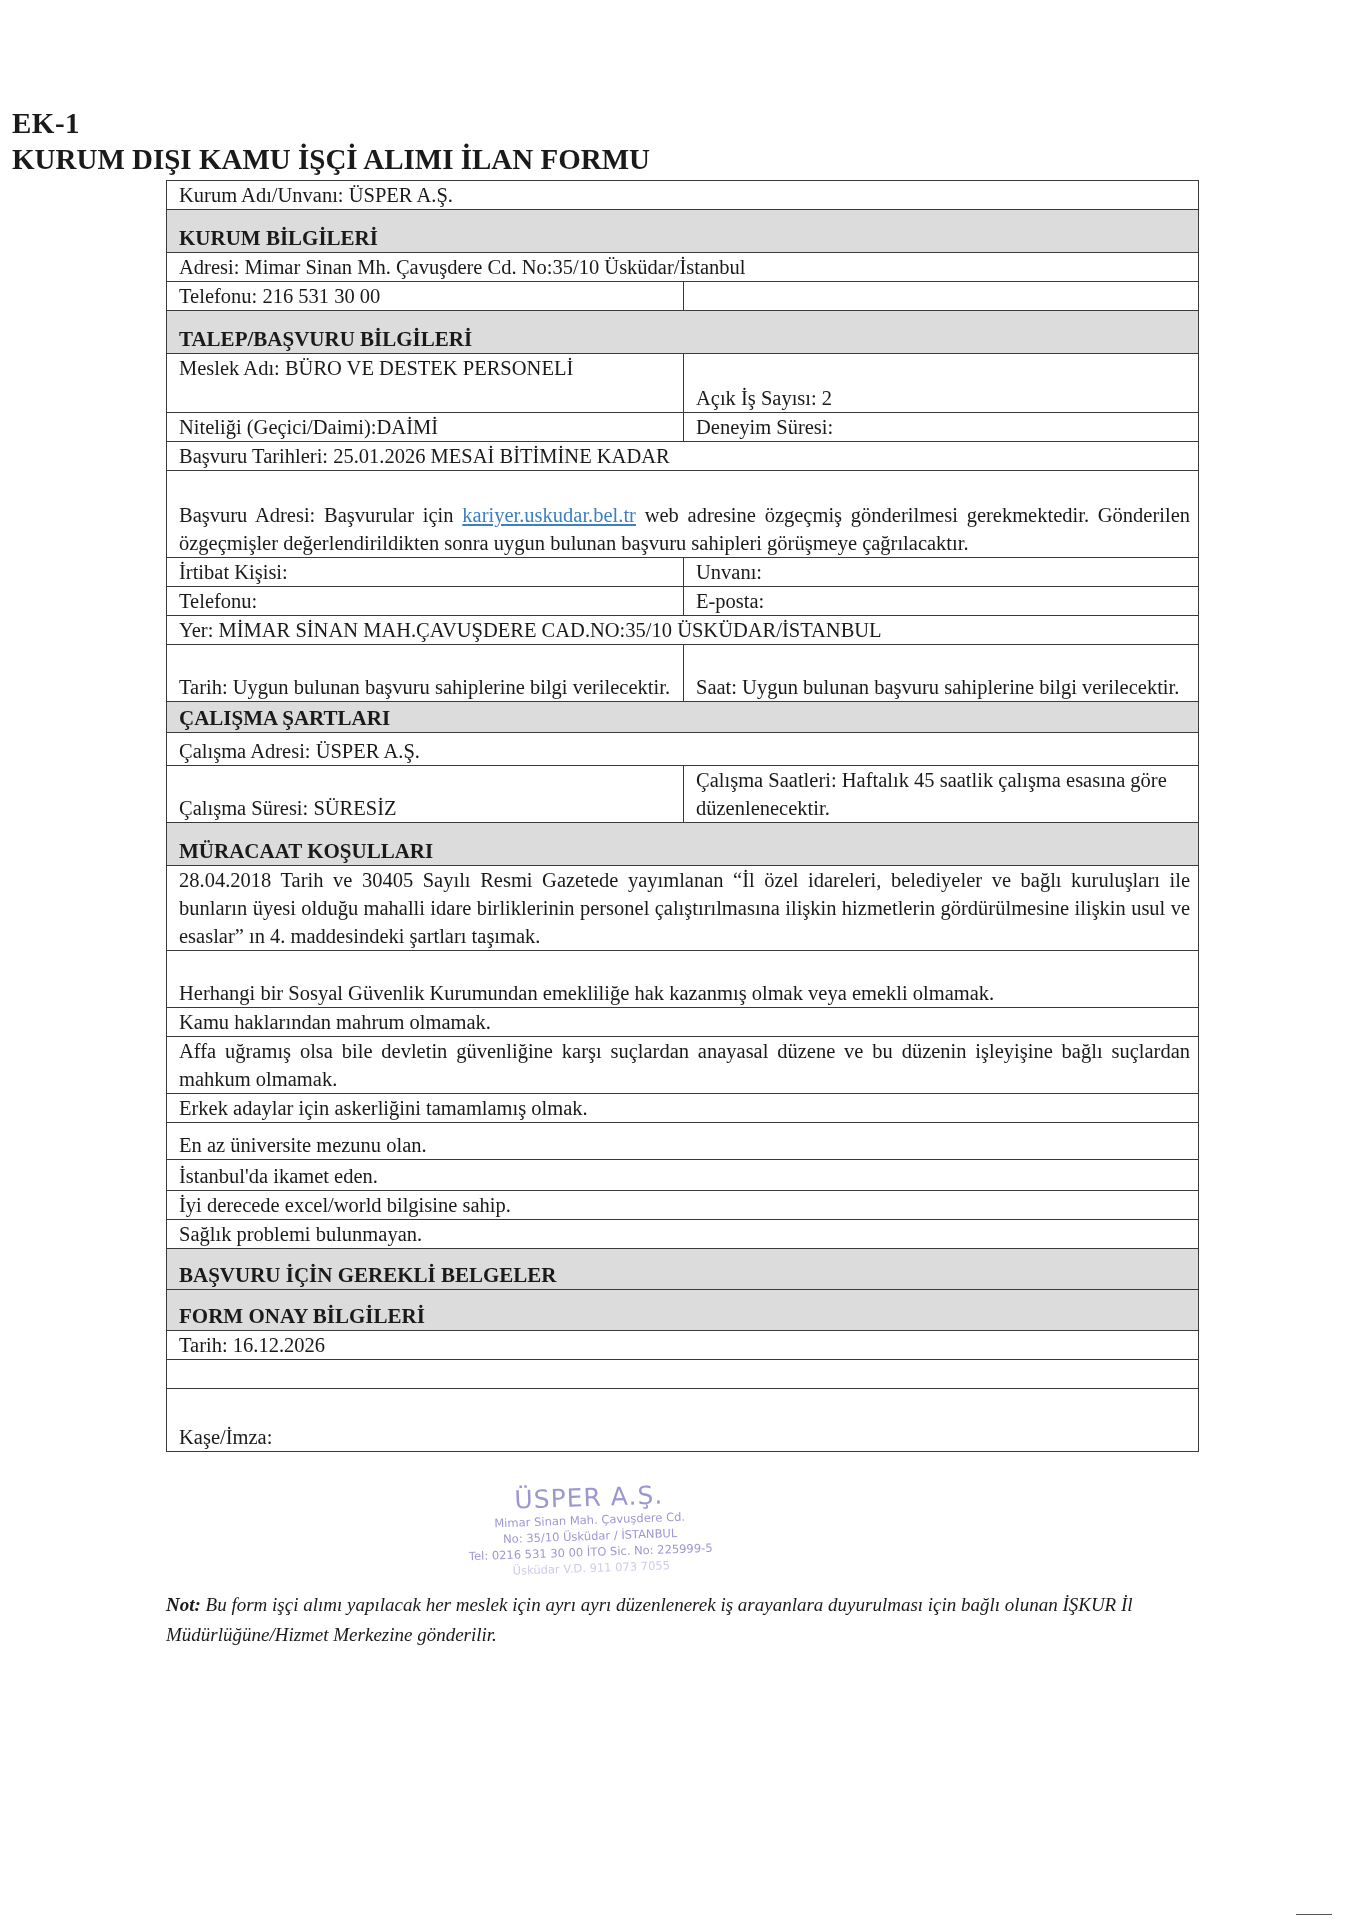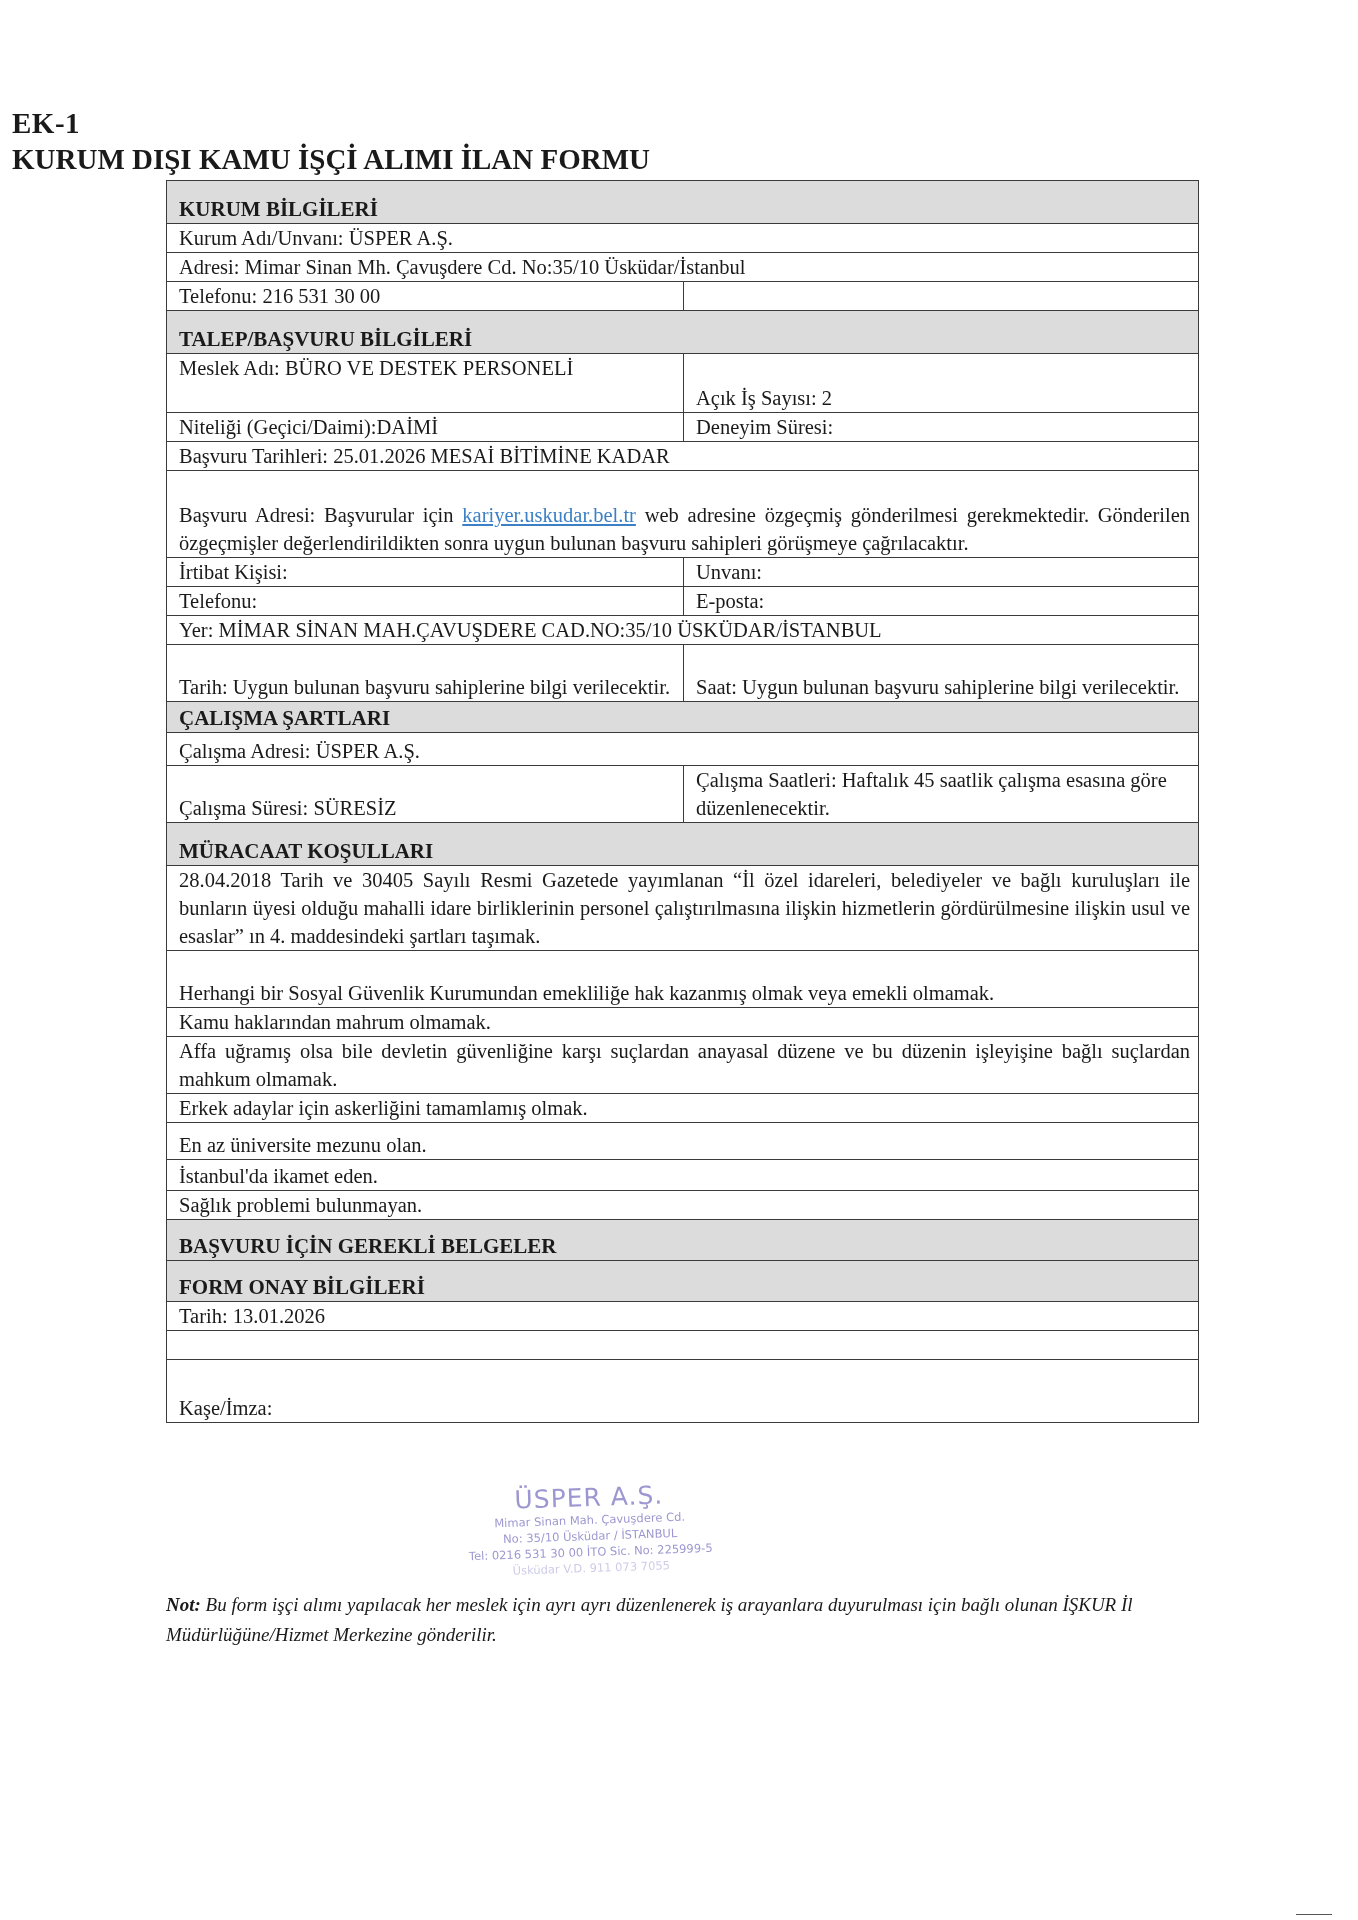--- a/index.html
+++ b/index.html
@@ -68,24 +68,24 @@
 </div>
 
 <table class="form">
   <colgroup>
       <col style="width:517px">
       <col style="width:515px">
     </colgroup>
 
   <tbody>
       <tr>
-        <td colspan="2" class="sec">KURUM BİLGİLERİ</td>
+        <td colspan="2" style="height:28px">Kurum Adı/Unvanı: ÜSPER A.Ş.</td>
       </tr>
   <tr>
-        <td colspan="2" style="height:28px">Kurum Adı/Unvanı: ÜSPER A.Ş.</td>
+        <td colspan="2" class="sec">KURUM BİLGİLERİ</td>
       </tr>
   <tr>
         <td colspan="2" style="height:28px">Adresi: Mimar Sinan Mh. Çavuşdere Cd. No:35/10 Üsküdar/İstanbul</td>
       </tr>
   <tr>
     <td style="height:28px">Telefonu: 216 531 30 00</td>
     <td></td>
   </tr>
 
   <tr>
@@ -151,32 +151,35 @@
   <tr>
         <td colspan="2" style="height:28px">Erkek adaylar için askerliğini tamamlamış olmak.</td>
       </tr>
   <tr>
         <td colspan="2" style="height:36px">En az üniversite mezunu olan.</td>
       </tr>
   <tr>
         <td colspan="2" style="height:30px">İstanbul'da ikamet eden.</td>
       </tr>
   <tr>
+        <td colspan="2" style="height:26px">İyi derecede excel/world bilgisine sahip.</td>
+      </tr>
+  <tr>
         <td colspan="2" style="height:26px">Sağlık problemi bulunmayan.</td>
       </tr>
 
   <tr>
         <td colspan="2" class="sec" style="height:40px">BAŞVURU İÇİN GEREKLİ BELGELER</td>
       </tr>
 
   <tr>
         <td colspan="2" class="sec" style="height:40px">FORM ONAY BİLGİLERİ</td>
       </tr>
   <tr>
-        <td colspan="2" style="height:28px">Tarih: 13.01.2026</td>
+        <td colspan="2" style="height:28px">Tarih: 16.12.2026</td>
       </tr>
   <tr>
         <td colspan="2" style="height:28px"></td>
       </tr>
   <tr>
         <td colspan="2" class="mid" style="height:62px">Kaşe/İmza:</td>
       </tr>
 </tbody>
   </table>
 

